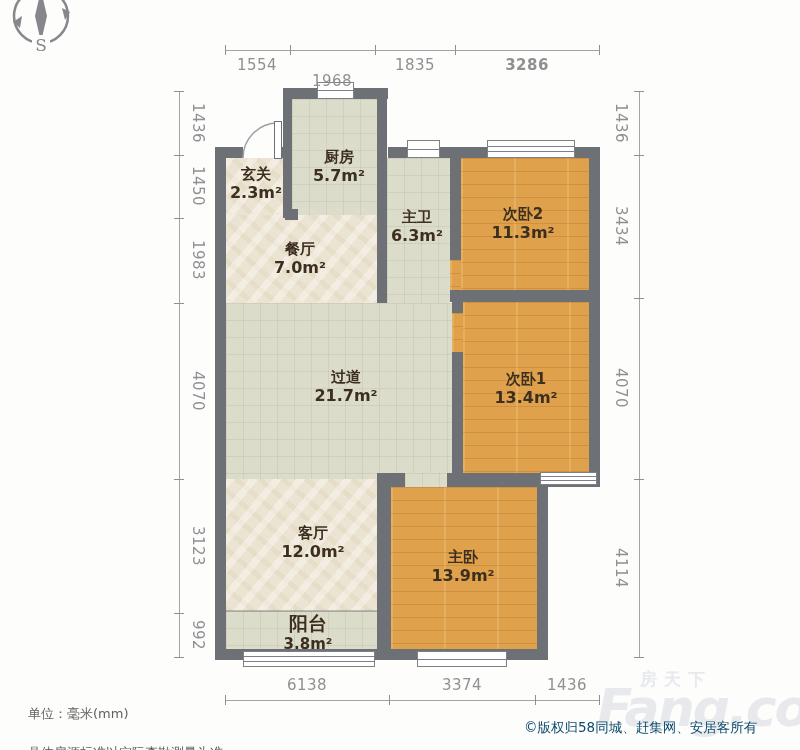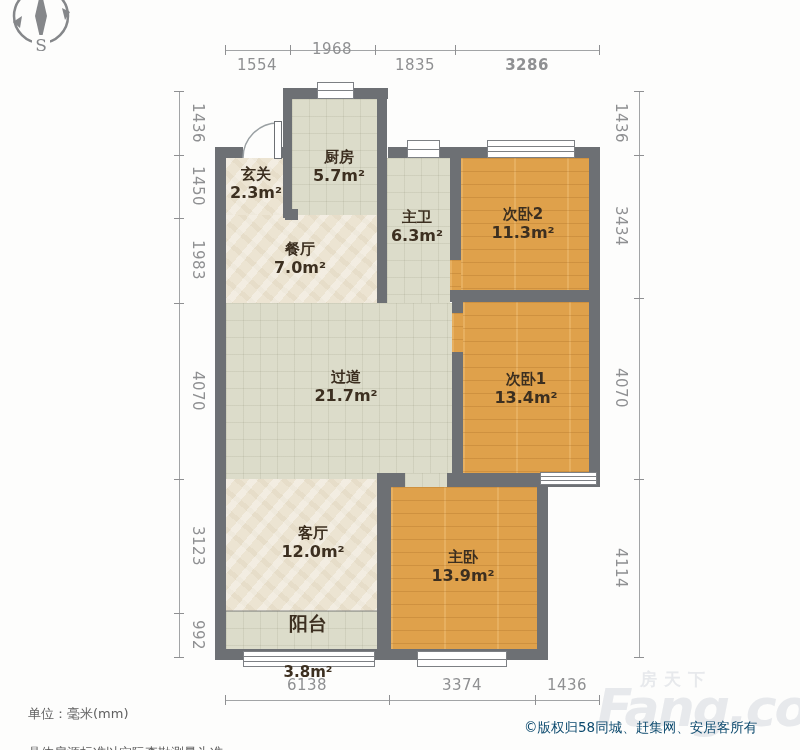--- a/index.html
+++ b/index.html
@@ -133,31 +133,31 @@
   <div class="room-label" style="left:313px;top:524px;">
     <div class="rname">客厅</div>
     <div class="rarea">12.0m²</div>
   </div>
   <div class="room-label" style="left:463px;top:548px;">
     <div class="rname">主卧</div>
     <div class="rarea">13.9m²</div>
   </div>
   <div class="room-label" style="left:308px;top:612px;">
     <div class="rname" style="font-size:19px;">阳台</div>
-    <div class="rarea" style="font-size:15px;margin-top:28px;">3.8m²</div>
+    <div class="rarea" style="font-size:15px;">3.8m²</div>
   </div>
 
   <div class="dimline" style="left:225px;top:50px;width:375px;height:1px;"></div>
   <div class="tick" style="left:225px;top:45px;width:1px;height:10px;"></div>
   <div class="tick" style="left:290px;top:45px;width:1px;height:10px;"></div>
   <div class="tick" style="left:375px;top:45px;width:1px;height:10px;"></div>
   <div class="tick" style="left:455px;top:45px;width:1px;height:10px;"></div>
   <div class="tick" style="left:599px;top:45px;width:1px;height:10px;"></div>
   <div class="dim-label" style="left:257px;top:56px;">1554</div>
-  <div class="dim-label" style="left:332px;top:40px;text-align:center;">1968</div>
+  <div class="dim-label" style="left:332px;top:72px;text-align:center;">1968</div>
   <div class="dim-label" style="left:415px;top:56px;">1835</div>
   <div class="dim-label" style="left:527px;top:56px;font-weight:bold;">3286</div>
 
   <div class="dimline" style="left:179px;top:91px;width:1px;height:567px;"></div>
   <div class="tick" style="left:174px;top:91px;width:10px;height:1px;"></div>
   <div class="tick" style="left:174px;top:155px;width:10px;height:1px;"></div>
   <div class="tick" style="left:174px;top:218px;width:10px;height:1px;"></div>
   <div class="tick" style="left:174px;top:303px;width:10px;height:1px;"></div>
   <div class="tick" style="left:174px;top:479px;width:10px;height:1px;"></div>
   <div class="tick" style="left:174px;top:613px;width:10px;height:1px;"></div>

